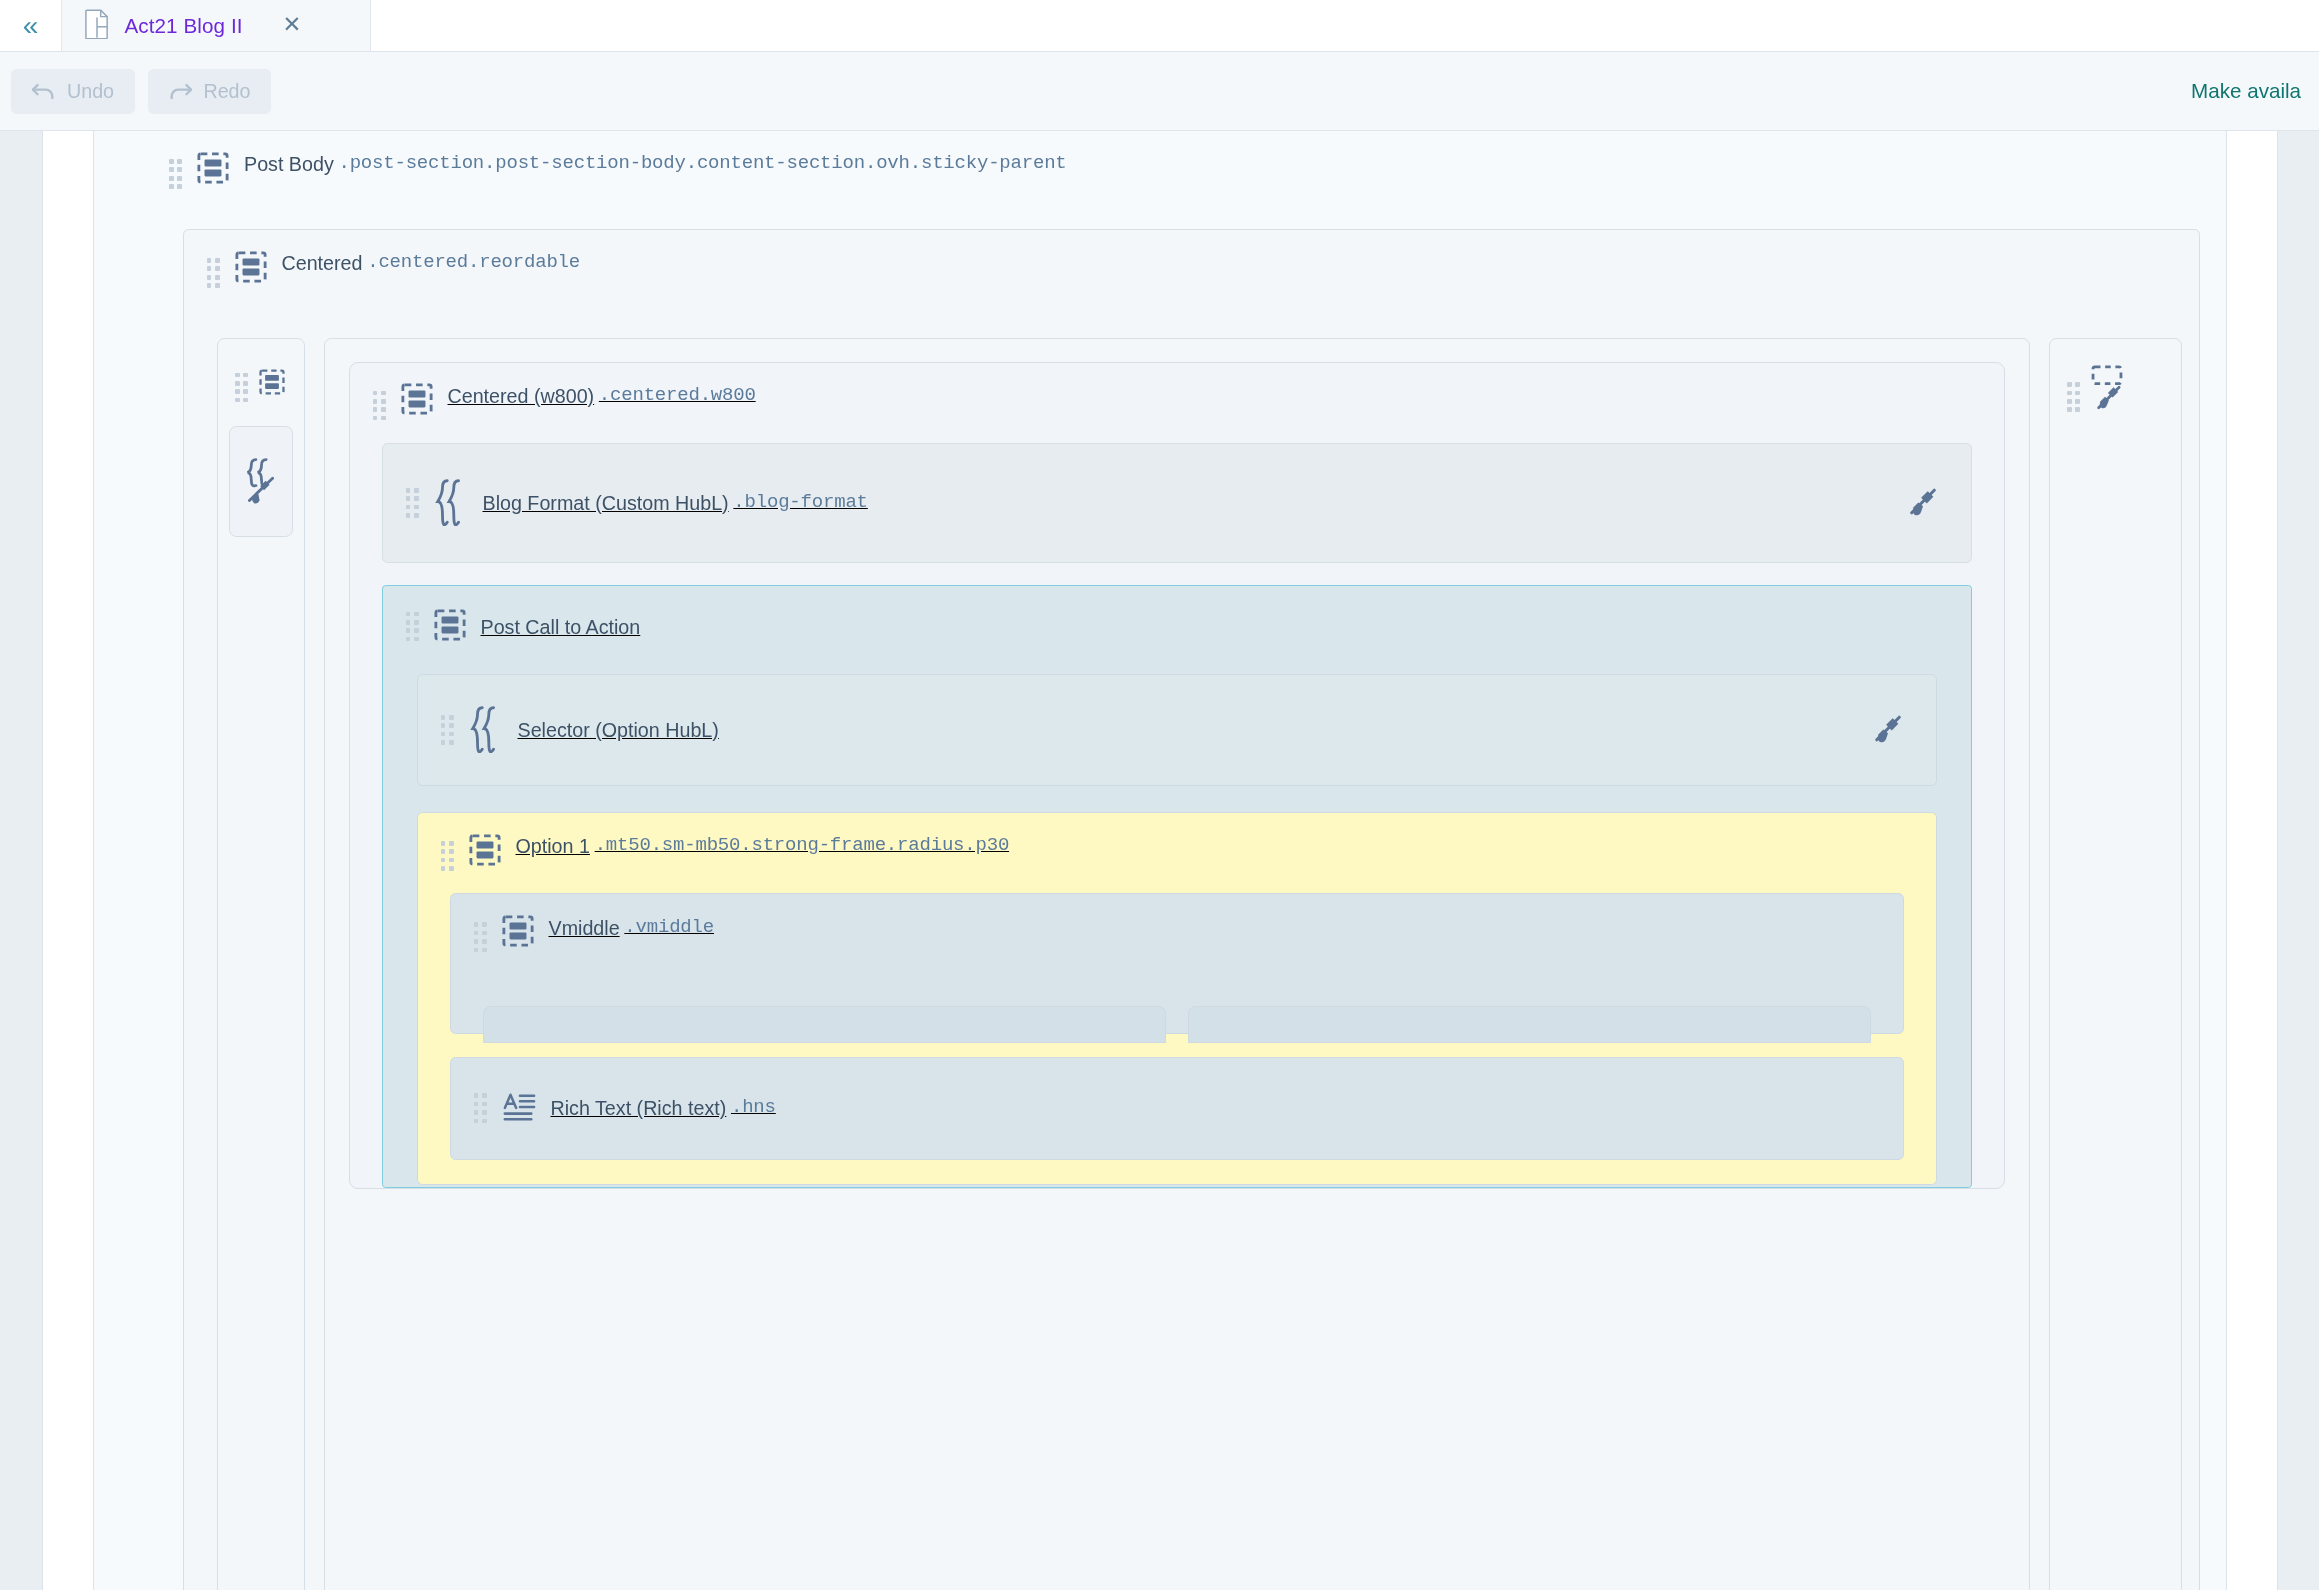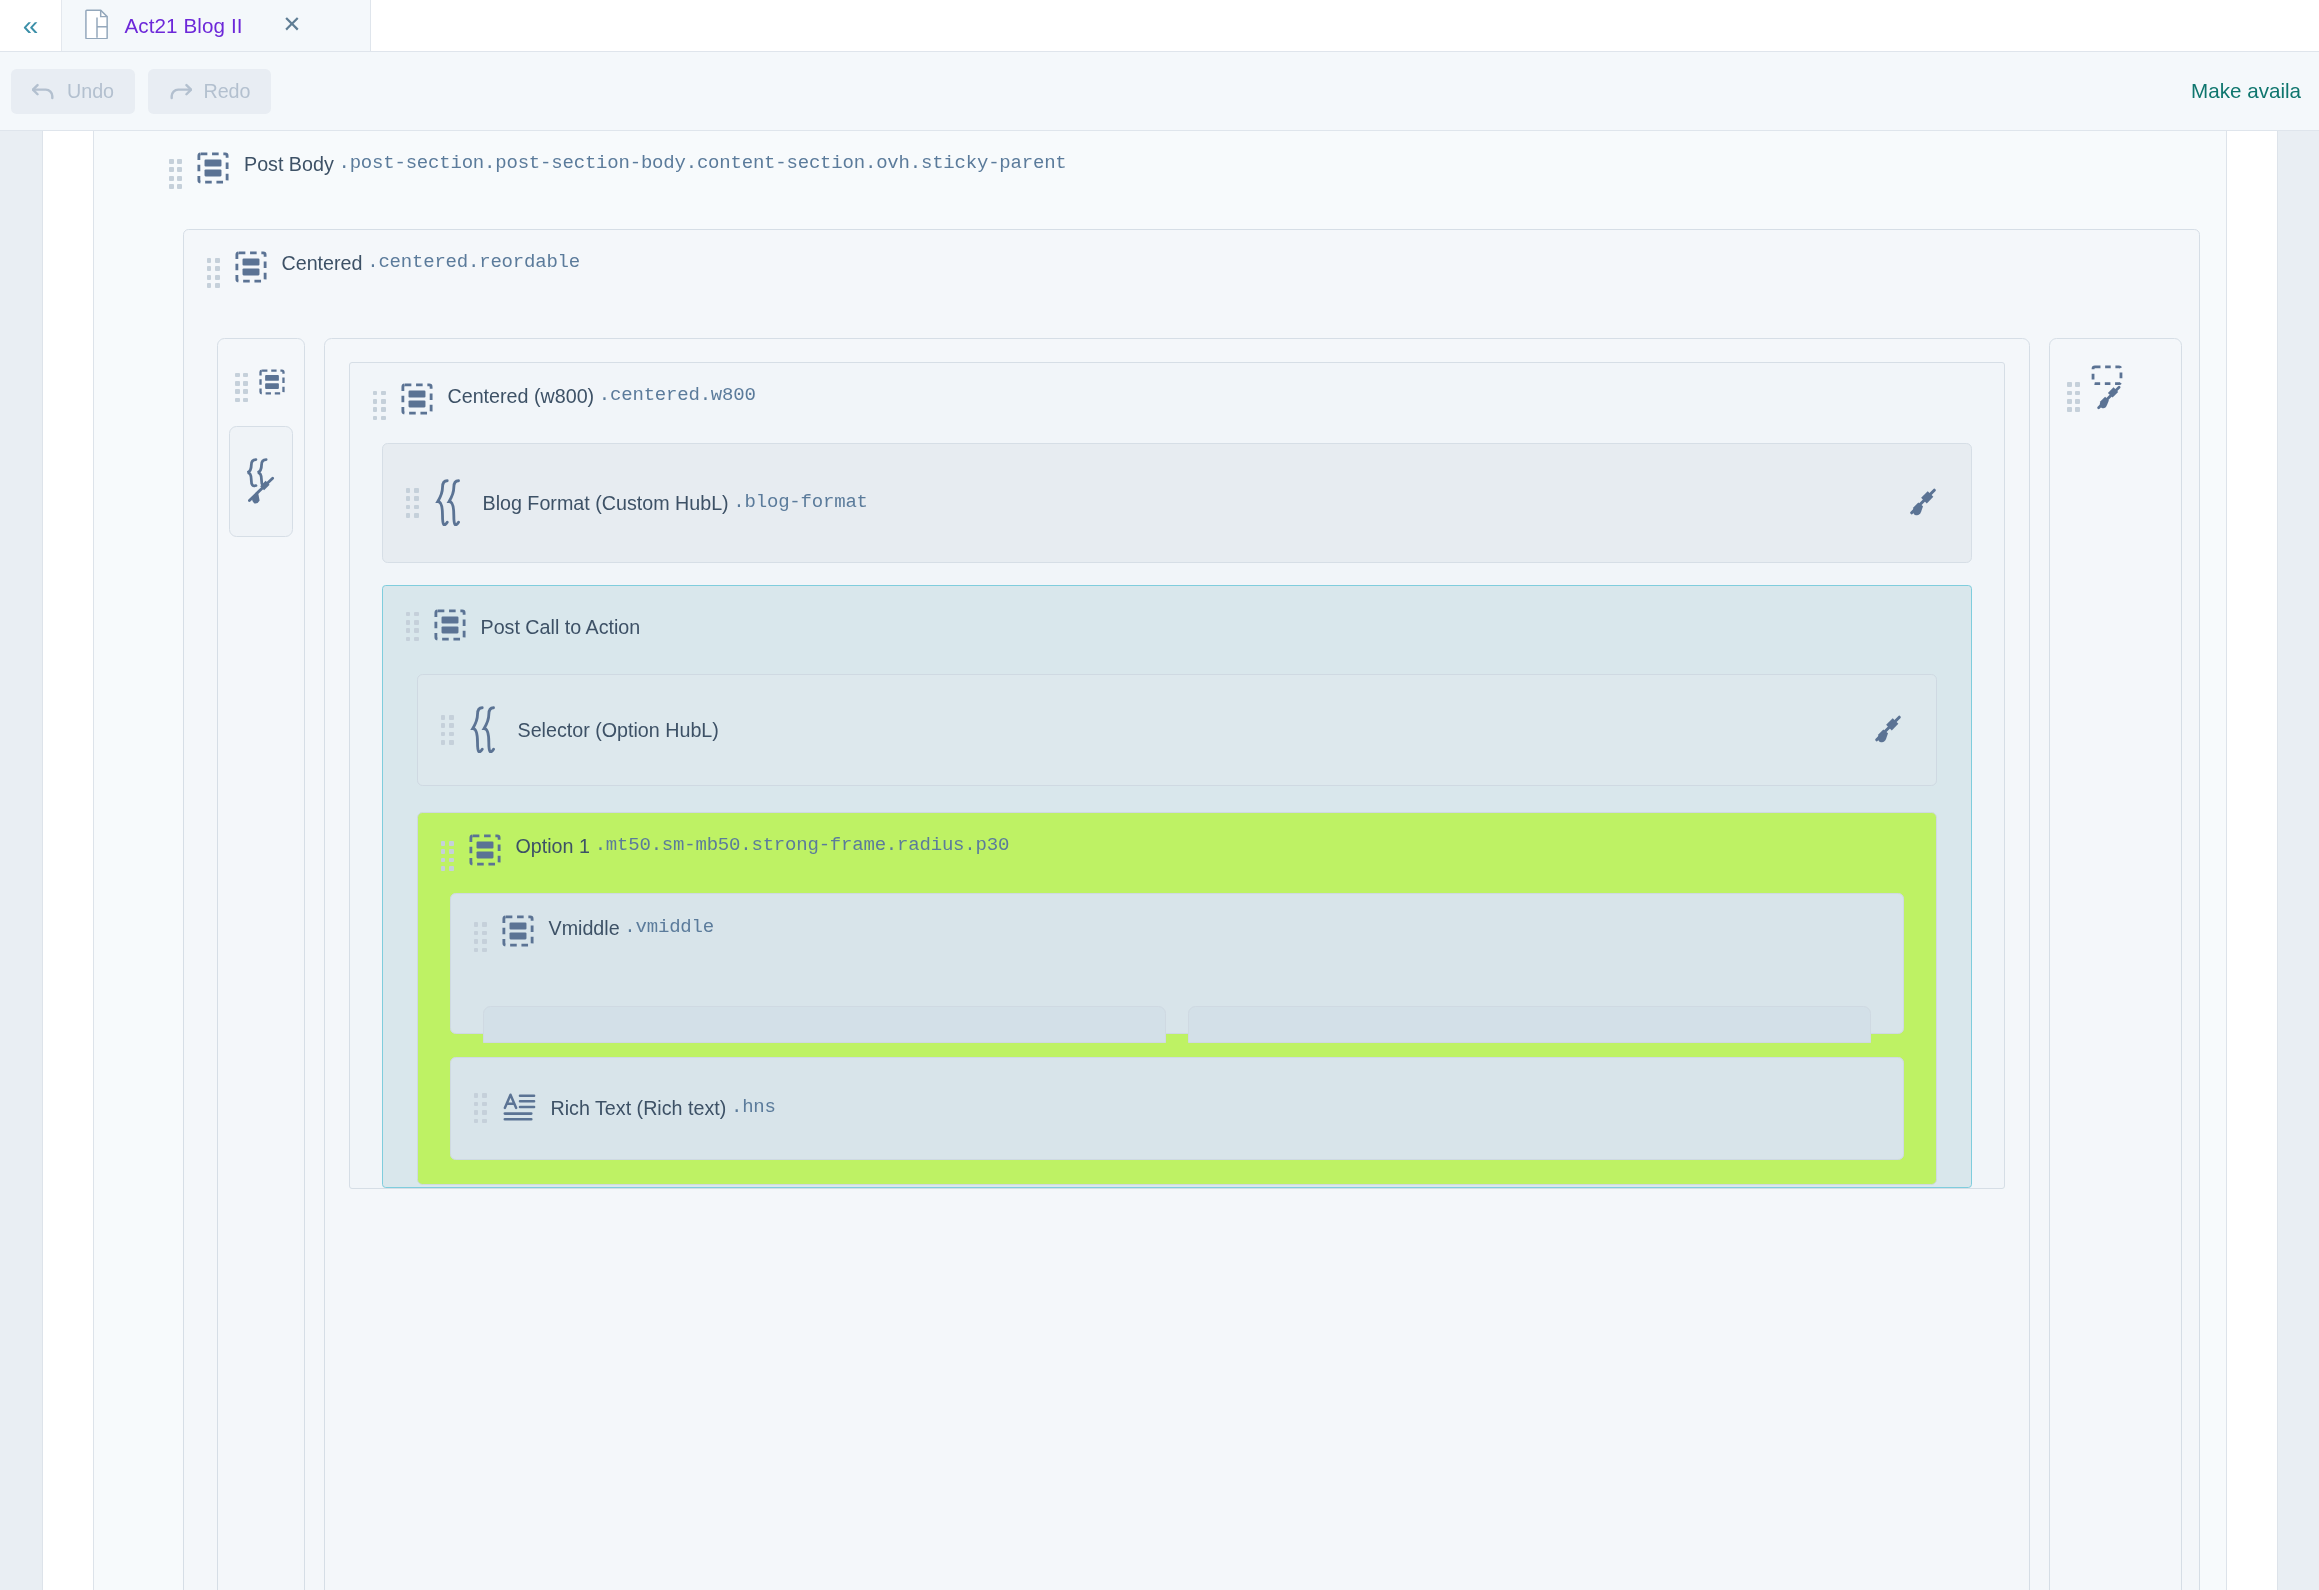--- a/index.html
+++ b/index.html
@@ -203,23 +203,24 @@
     display: flex;
     align-items: center;
     justify-content: center;
     cursor: pointer;
   }
   .col-inner-row { display: flex; align-items: center; gap: 11.2px; padding-left: 17px; }
 
   .sub-box {
     margin: 22.5px 24px 0 24px;
     border: 0.9px solid #d6dee6;
-    border-radius: 3px;
+    border-radius: 9px;
     background: #f1f5f9;
     position: relative;
+    text-decoration: underline;
   }
   .hubl-box {
     margin: 22.5px 32px 0 32px;
     border: 0.9px solid #d6dee6;
     border-radius: 5.6px;
     background: #e7ecf1;
     height: 120px;
     display: flex;
     align-items: center;
     position: relative;
@@ -241,21 +242,21 @@
     height: 112px;
     display: flex;
     align-items: center;
     position: relative;
     cursor: pointer;
   }
   .opt-box {
     margin: 26px 34px 0 34px;
     border: 0.9px solid #cfd9e2;
     border-radius: 5.6px;
-    background: #bef264;
+    background: #fef9c3;
     position: relative;
     padding-bottom: 24px;
   }
   .mod-box {
     margin: 22.5px 32px 0 32px;
     border: 0.9px solid #cfd9e2;
     border-radius: 5.6px;
     background: #d8e4ea;
     height: 103px;
     display: flex;

